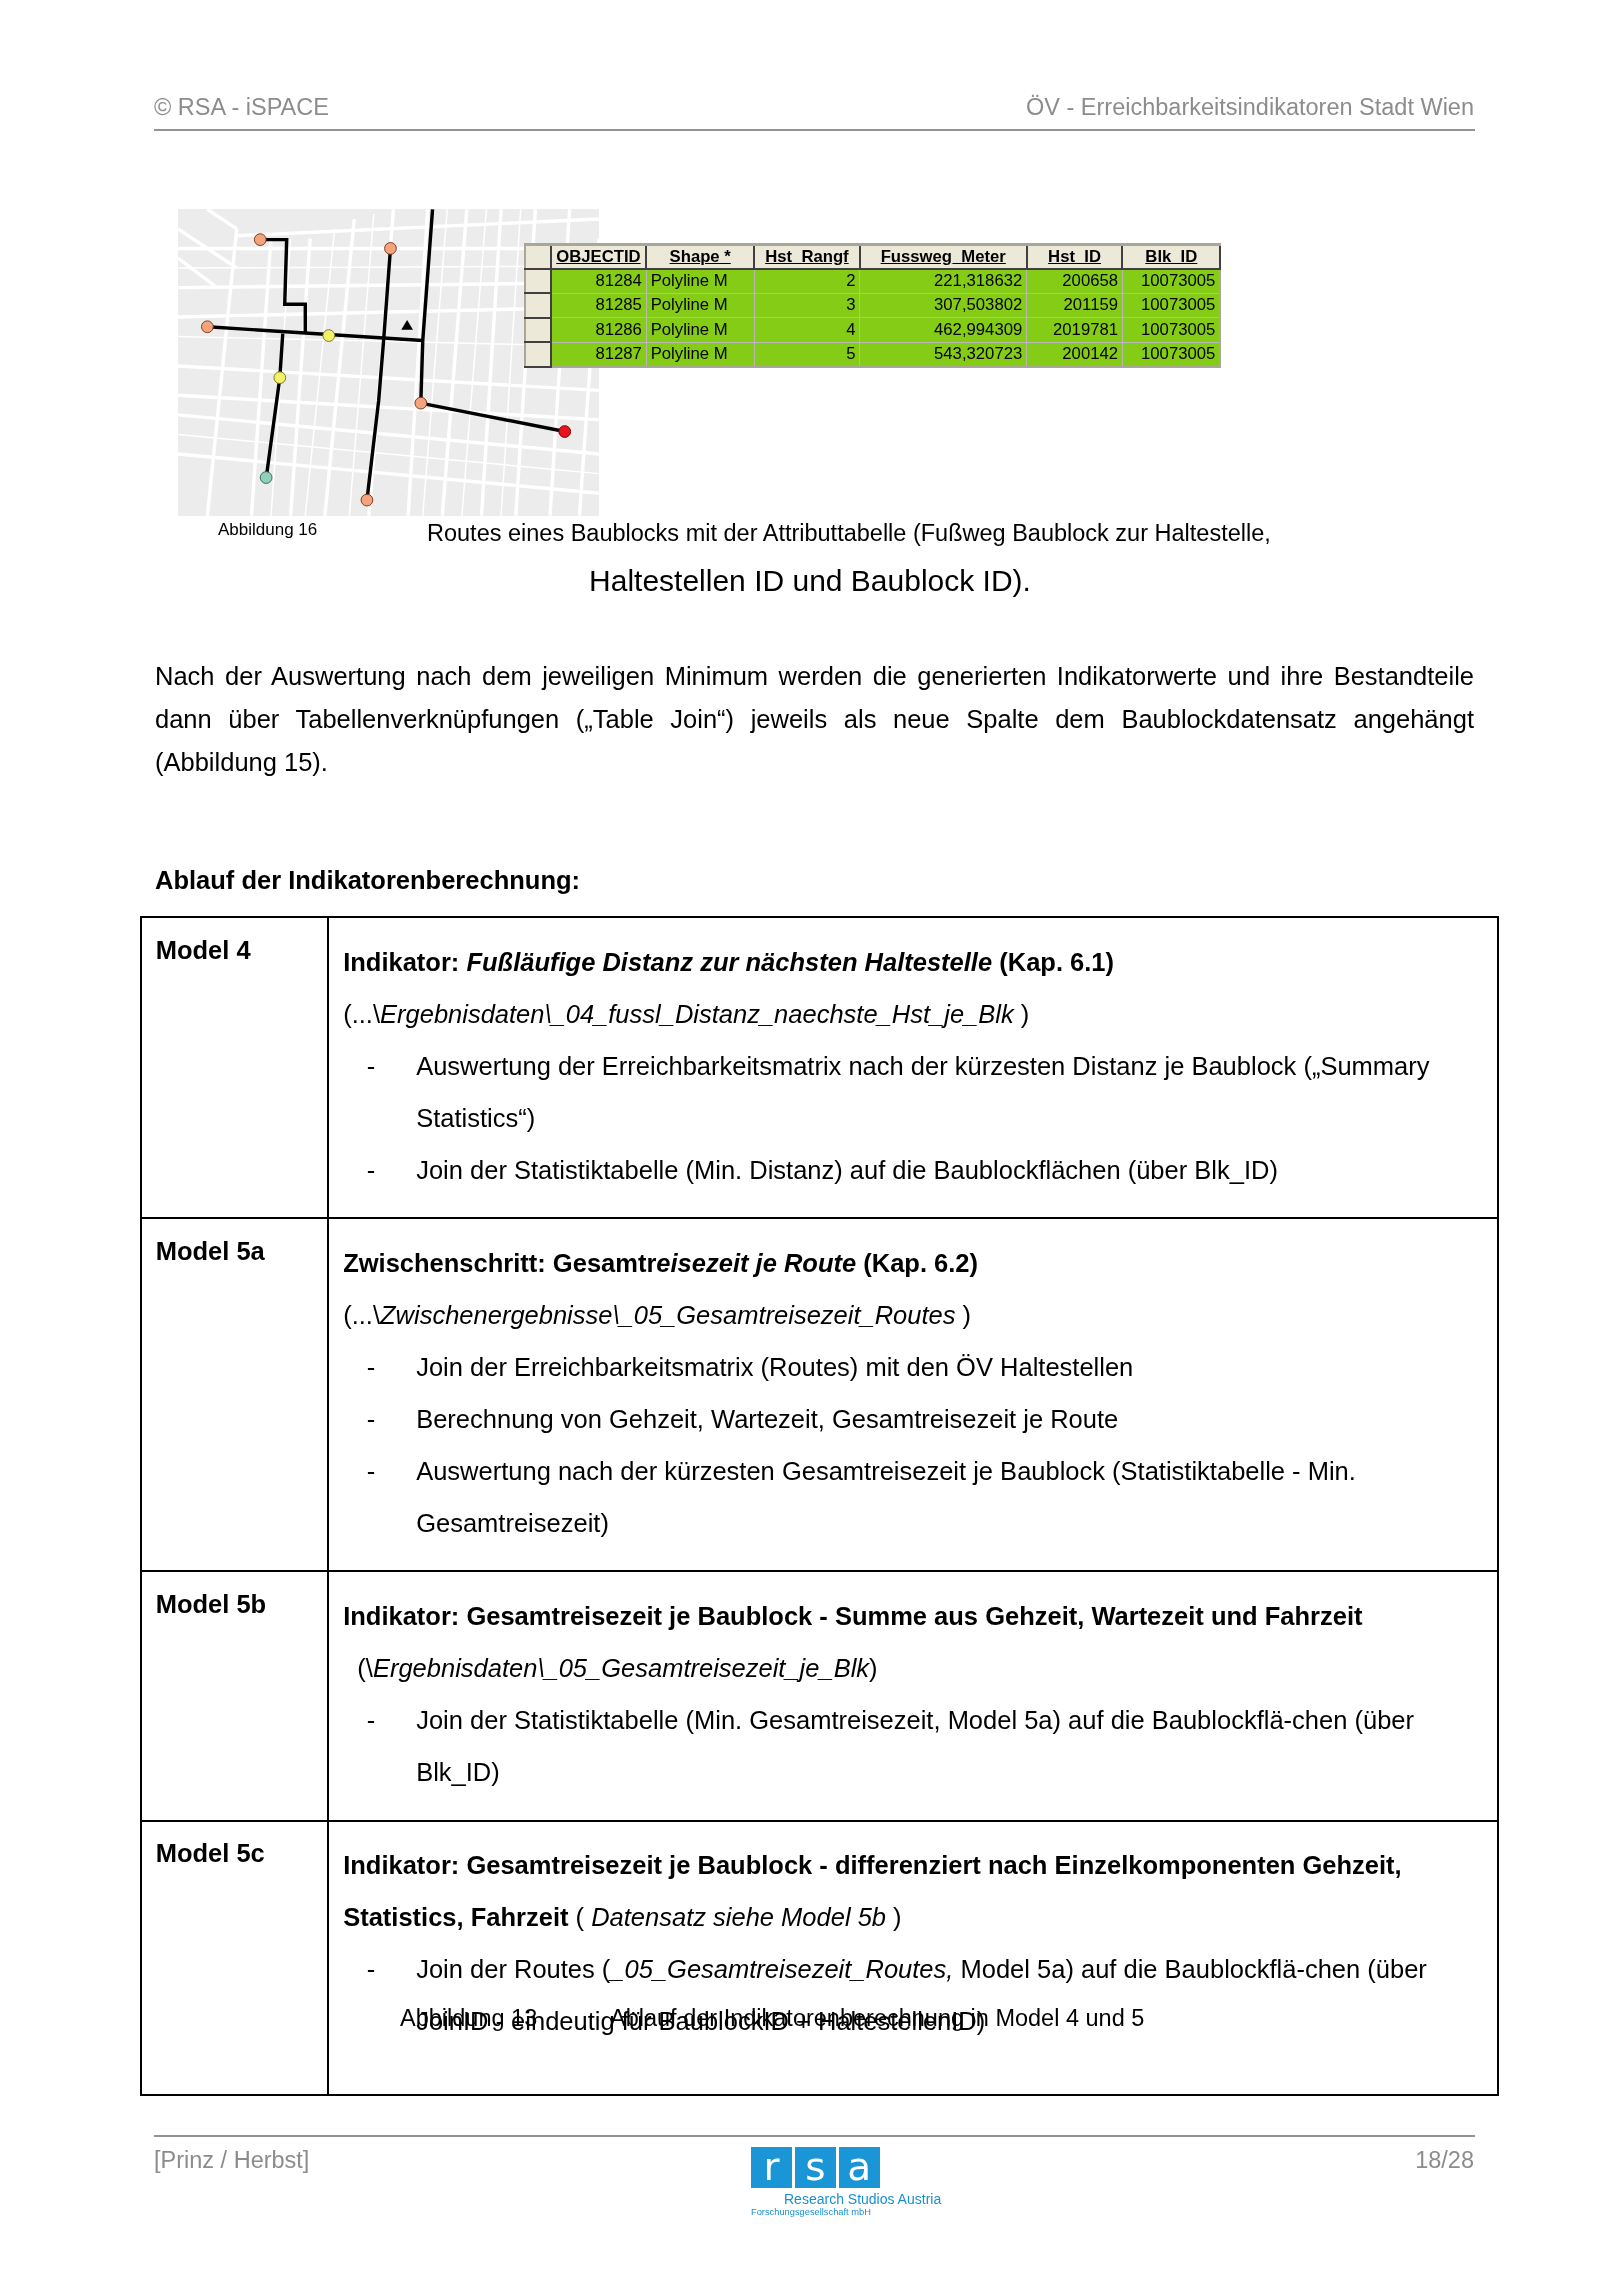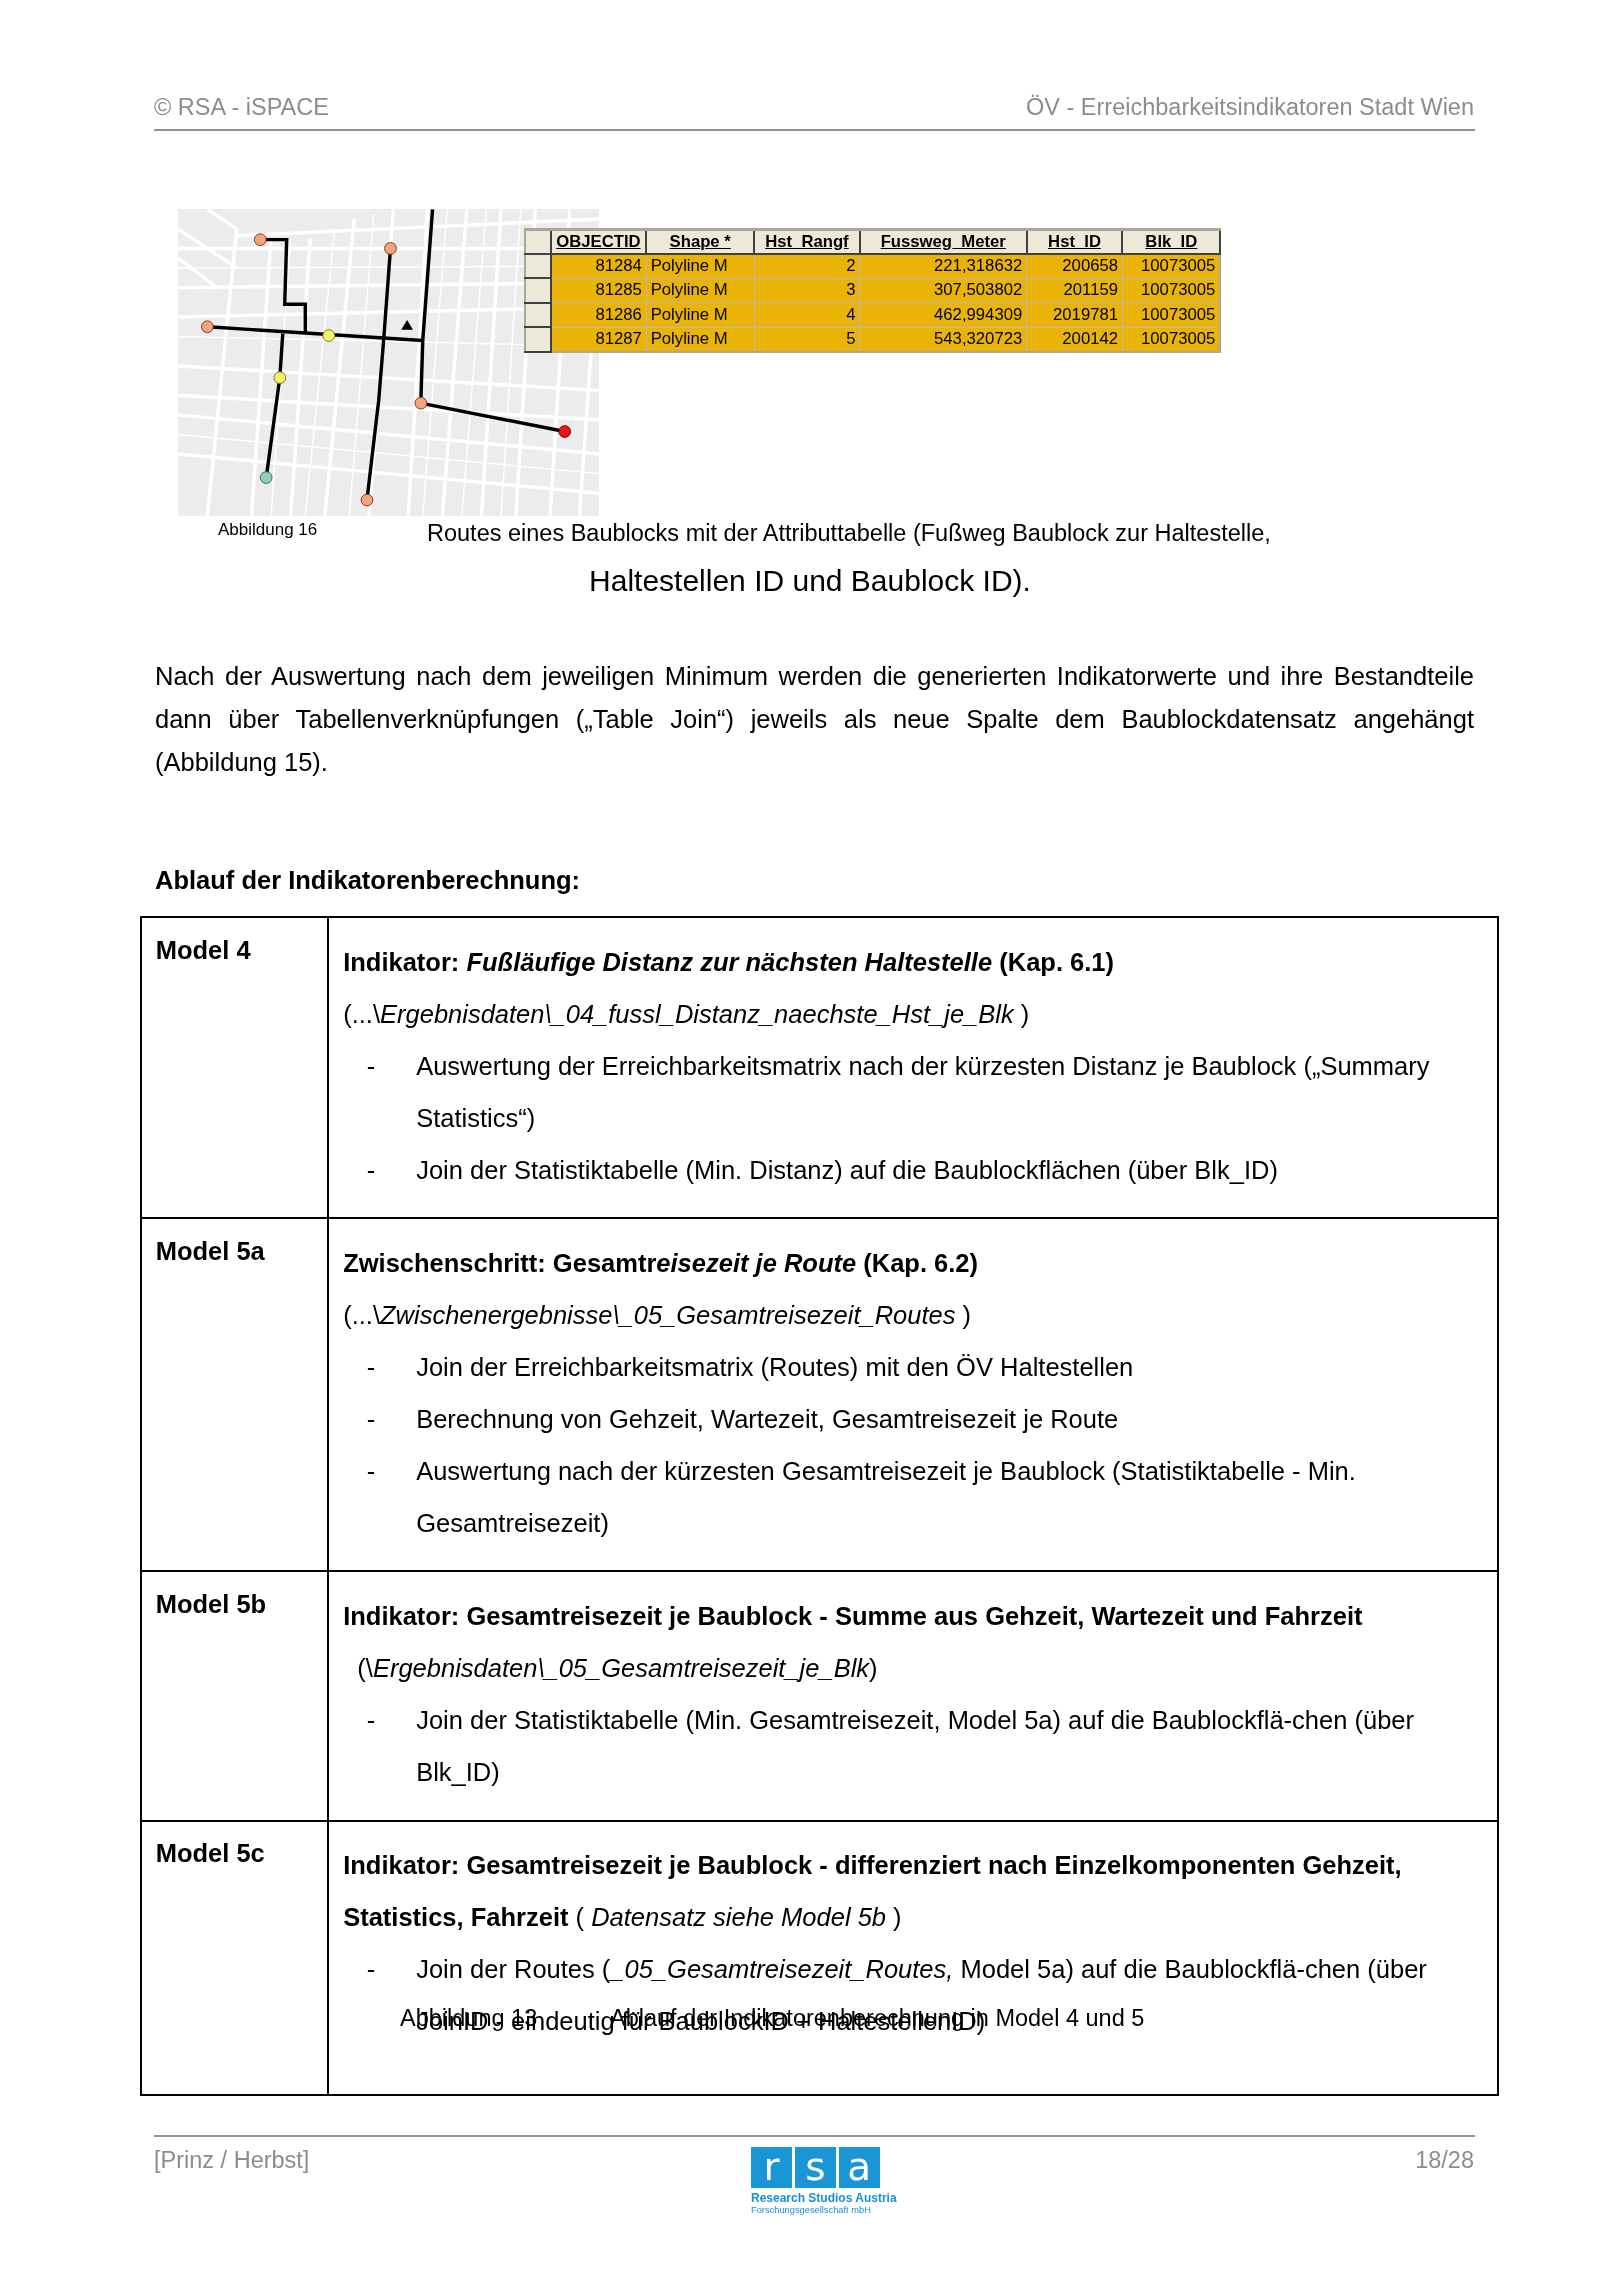--- a/index.html
+++ b/index.html
@@ -8,21 +8,21 @@
   .abs { position: absolute; }
 
   
   .hdr-left, .hdr-right { top: 94px; font-size: 23.5px; color: #8c8c8c; }
   .hdr-left { left: 154px; }
   .hdr-right { right: 146px; text-align: center; }
   .hdr-rule { left: 154px; top: 129px; width: 1321px; height: 2px; background: #939393; }
 
   
   .map { left: 178px; top: 209px; width: 421px; height: 307px; background: #ebebeb; overflow: hidden; }
-  .attr-table { left: 524px; top: 228px; border-collapse: collapse; background: #eab308;
+  .attr-table { left: 524px; top: 243px; border-collapse: collapse; background: #84cc16;
                 font-family: "Liberation Sans", sans-serif; font-size: 16.7px;
                 border: 2.9px solid #a9a79a; border-top: 3.9px solid #a9a79a; }
   .attr-table th { background: #ece9d8; font-weight: bold; text-decoration: underline;
                    border: 1px solid #8a8a80; border-bottom: 2px solid #404040; border-right: 2px solid #404040;
                    padding: 0 3.9px; height: 21.6px; text-align: center; white-space: nowrap; }
   .attr-table td { border: 1px solid #b8b8b8; padding: 0 3.9px; height: 22.5px; white-space: nowrap; }
   .attr-table td.num { text-align: right; }
   .attr-table .rowhead { width: 23.5px; background: #ece9d8; border-right: 2px solid #404040; border-bottom: 2px solid #404040; padding: 0; }
   .attr-table th.corner { width: 23.5px; padding: 0; }
 
@@ -48,21 +48,21 @@
   .cap17-a { top: 2005px; left: 400px; font-size: 23.5px; }
   .cap17-b { top: 2005px; left: 610px; font-size: 23.5px; }
 
   
   .ftr-rule { left: 154px; top: 2135px; width: 1321px; height: 2px; background: #939393; }
   .ftr-left { left: 154px; top: 2147px; font-size: 23.5px; color: #8c8c8c; }
   .ftr-right { right: 146px; top: 2147px; font-size: 23.5px; color: #8c8c8c; }
   .logo { left: 751px; top: 2147px; width: 131px; }
   .logo-boxes { display: flex; gap: 2.9px; }
   .logo-box { width: 41px; height: 41px; background: #1a96d6; color: #fff; font-size: 39px; line-height: 39px; text-align: center; font-family: "DejaVu Sans", sans-serif; }
-  .logo-l1 { font-size: 12px; color: #1a8fd0; font-weight: bold; margin-top: 2.9px; white-space: nowrap; }
+  .logo-l1 { font-size: 14px; color: #1a8fd0; font-weight: normal; margin-top: 2.9px; white-space: nowrap; margin-left: 33px; }
   .logo-l2 { font-size: 9.3px; color: #1a8fd0; white-space: nowrap; }
 </style>
 </head>
 <body>
 
 <div class="abs hdr-left">© RSA - iSPACE</div>
 <div class="abs hdr-right">ÖV - Erreichbarkeitsindikatoren Stadt Wien</div>
 <div class="abs hdr-rule"></div>
 
 <div class="abs map">

